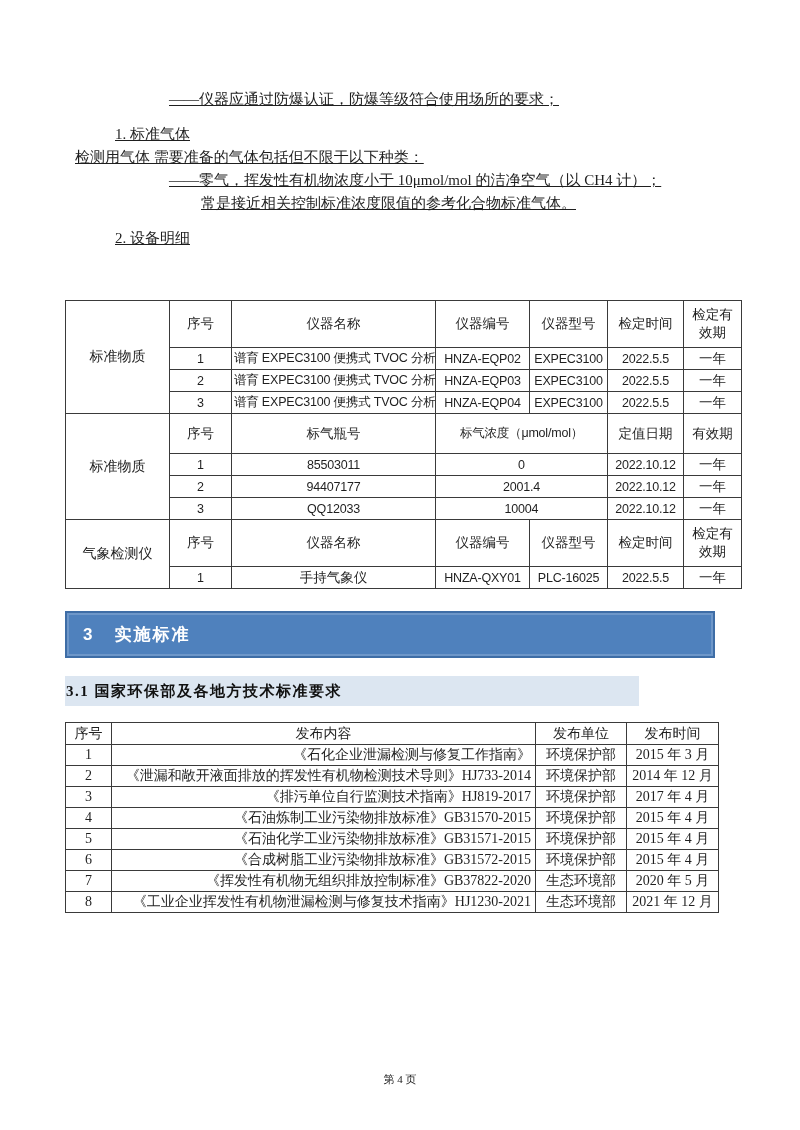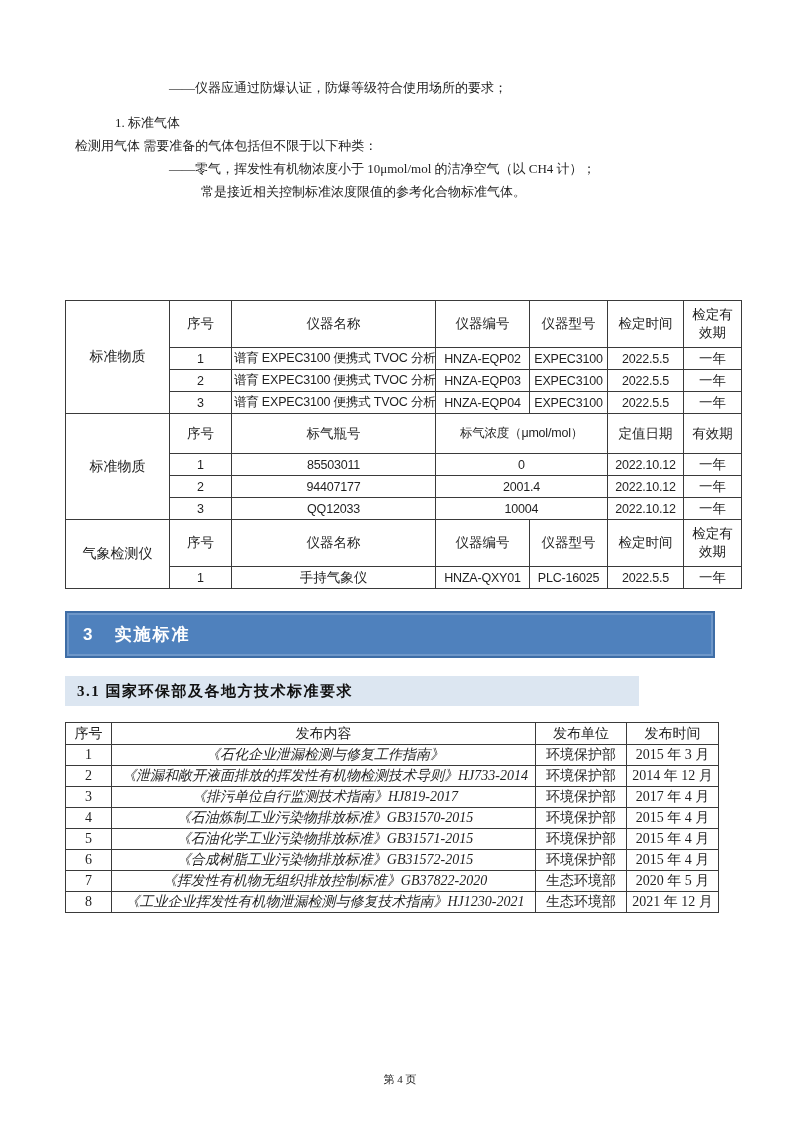--- a/index.html
+++ b/index.html
@@ -4,21 +4,21 @@
 <style>
   * { margin:0; padding:0; box-sizing:border-box; }
   html, body { background:#ffffff; }
   .page {
     position:relative; width:800px; height:1130px; margin:0 auto;
     background:#ffffff; color:#1f1f1f; overflow:hidden;
     font-family:"Liberation Serif", serif;
   }
 
   
-  .intro { position:absolute; top:76px; left:65px; width:680px; font-size:13px; }
+  .intro { position:absolute; top:88px; left:65px; width:680px; font-size:15px;text-decoration:underline; }
   .line { line-height:23px; height:23px; white-space:nowrap; }
   .line.flush { padding-left:10px; }
   .line.num   { padding-left:50px;margin-top:12px; }
   .line.dash  { padding-left:104px; }
   .line.cont  { padding-left:136px; }
 
   
   table { border-collapse:collapse; table-layout:fixed; }
   td, th { border:1px solid #3a3a3a; text-align:center; vertical-align:middle; font-weight:normal; }
 
@@ -36,46 +36,47 @@
     background:#4f81bd; border:2px solid #3e6da6;
     box-shadow: inset 0 0 0 2px rgba(255,255,255,0.18);
     color:#ffffff; display:flex; align-items:center;
     font-family:"Liberation Sans", sans-serif; font-weight:bold; font-size:17px;
   }
   .banner .no { margin-left:16px; }
   .banner .ttl { margin-left:22px; letter-spacing:2px; }
 
   .subheading {
     position:absolute; top:676px; left:65px; width:574px; height:30px;
-    background:#dce6f1; line-height:30px; padding-left:12px;
+    background:#dce6f1; line-height:30px; padding-left:1px;
     font-weight:bold; font-size:15px; letter-spacing:1.5px; color:#111;
   }
 
   .std { position:absolute; top:722px; left:65px; width:653px; font-size:14px; }
   .std th { height:22px; padding:0 2px; }
   .std td { height:21px; padding:0 4px; white-space:nowrap; overflow:hidden; }
-  .std td.left { text-align:center; padding-left:7px;font-style:italic; }
+  .std td.left { text-align:right; padding-left:7px; }
 
   
   .footer {
     position:absolute; top:1072px; left:0; width:100%;
     text-align:center; font-size:11px; color:#222;
   }
 </style>
 </head>
 <body>
 
 <div class="page">
 
   <div class="intro">
     <div class="line dash">——仪器应通过防爆认证，防爆等级符合使用场所的要求；</div>
     <div class="line num">1. 标准气体</div>
     <div class="line flush">检测用气体 需要准备的气体包括但不限于以下种类：</div>
     <div class="line dash">——零气，挥发性有机物浓度小于 10μmol/mol 的洁净空气（以 CH4 计）；</div>
     <div class="line cont">常是接近相关控制标准浓度限值的参考化合物标准气体。</div>
+    <div class="line num">2. 设备明细</div>
   </div>
 
   <table class="equip">
     <colgroup>
       <col style="width:104px">
         <col style="width:62px">
         <col style="width:204px">
       <col style="width:94px">
         <col style="width:78px">
         <col style="width:76px">

